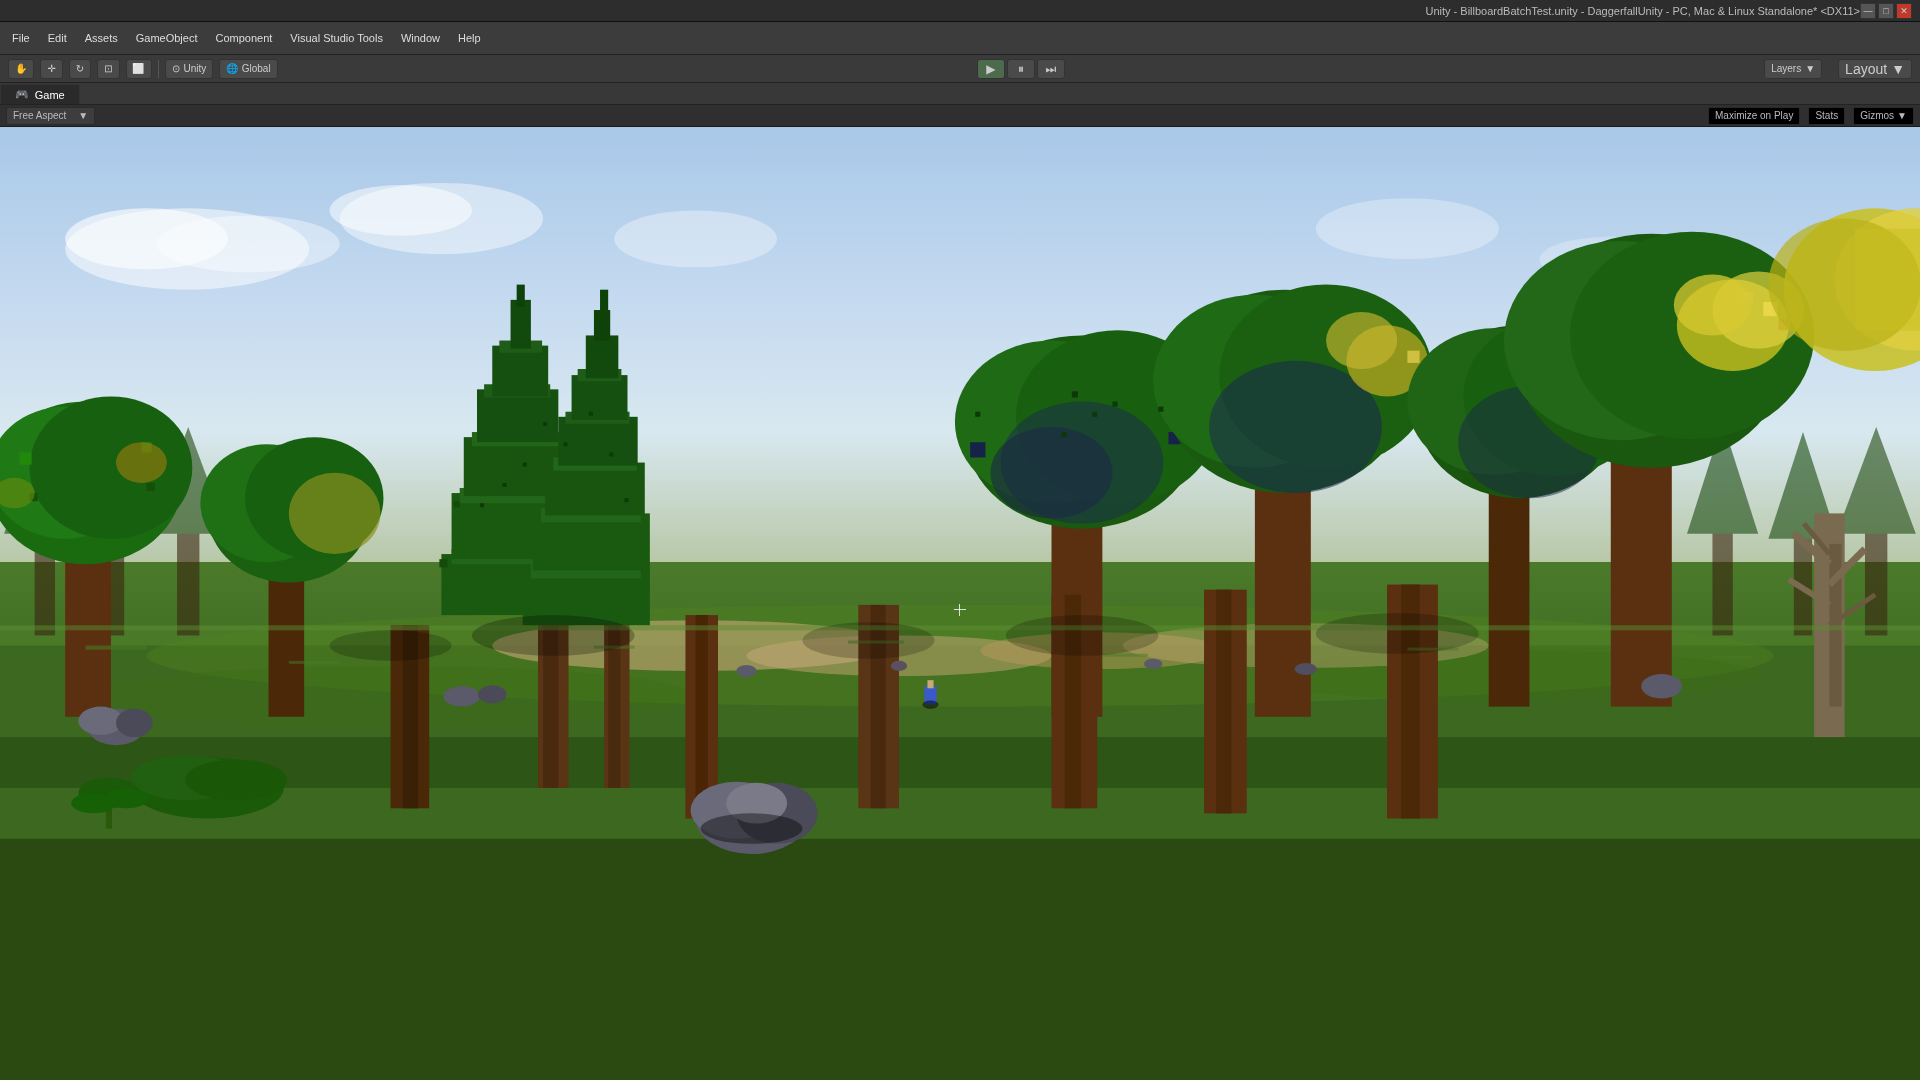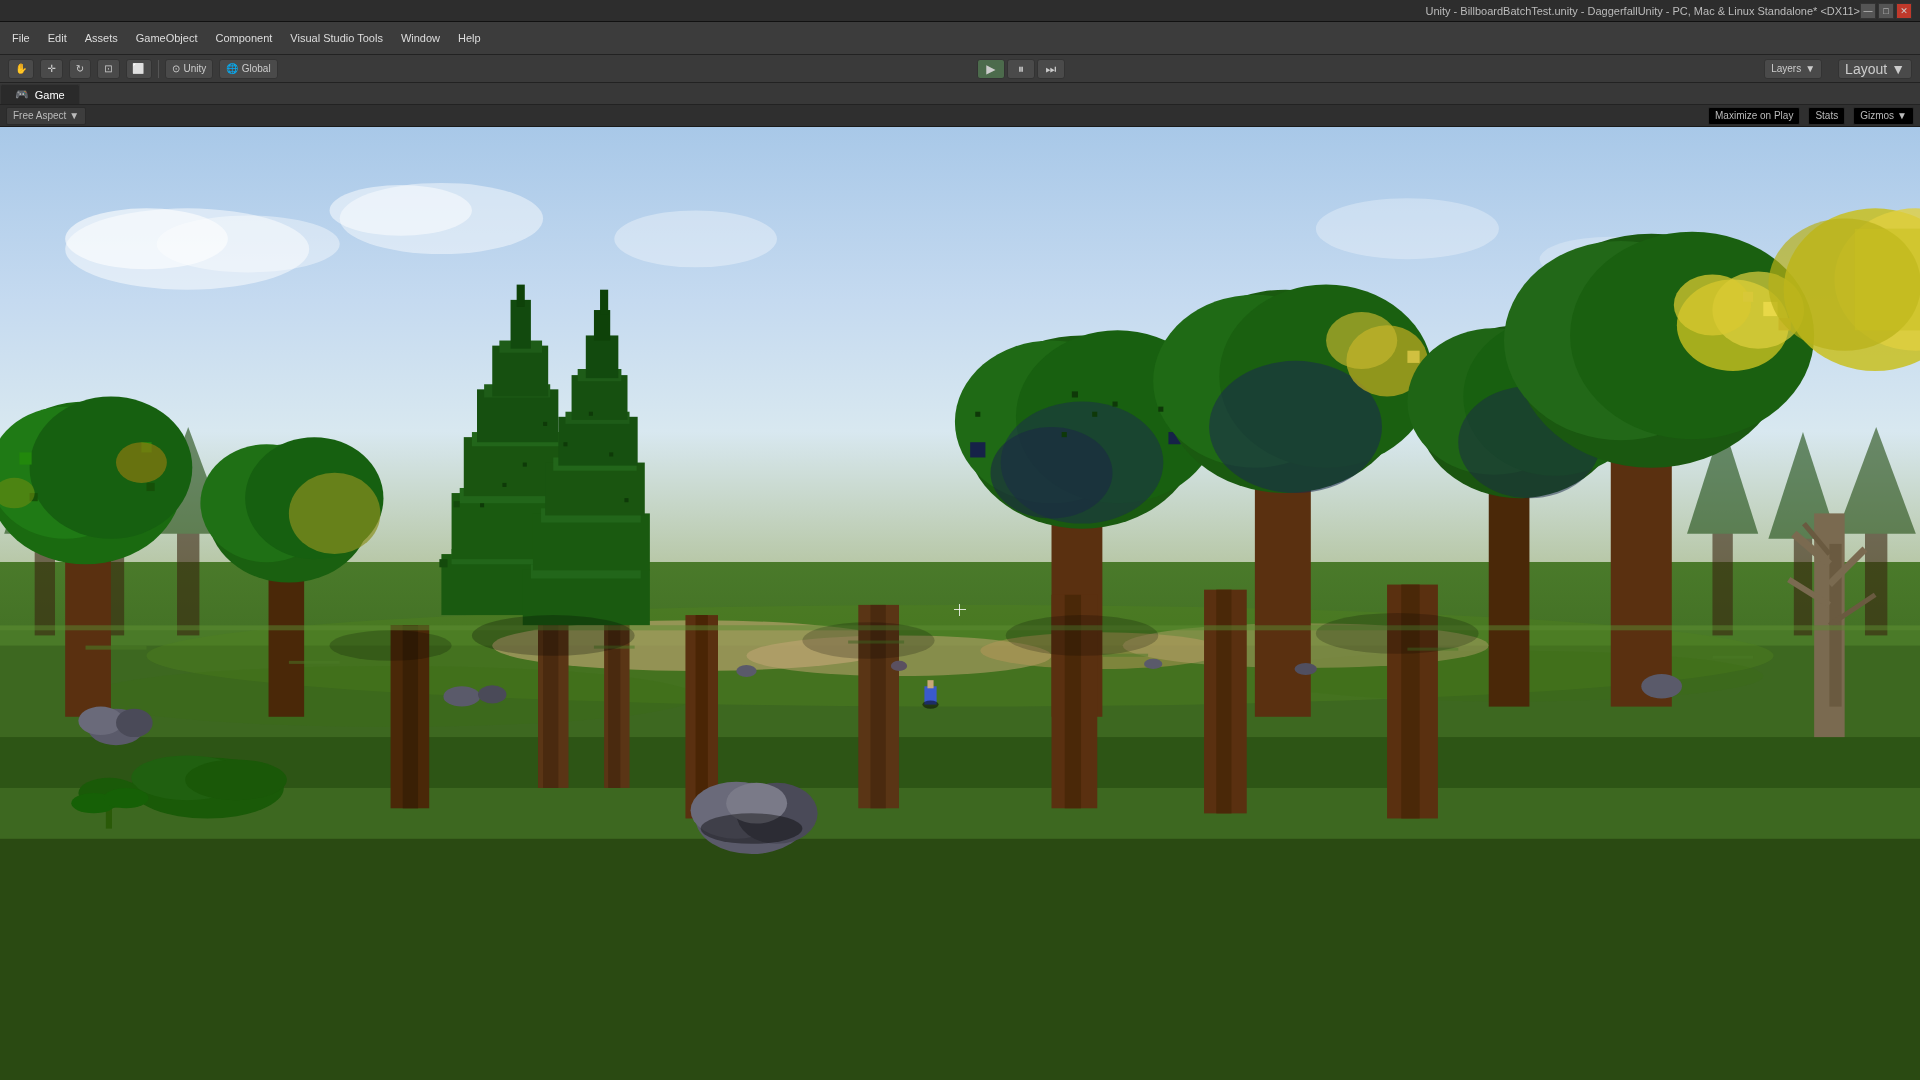--- a/index.html
+++ b/index.html
@@ -200,21 +200,21 @@
       height: 18px;
       padding: 0 6px;
       background: #3d3d3d;
       border: 1px solid #2a2a2a;
       border-radius: 2px;
       color: #bbb;
       font-size: 10px;
       cursor: pointer;
       display: flex;
       align-items: center;
-      gap: 3px;
+      gap: 12px;
     }
     #game-toolbar-right {
       margin-left: auto;
       display: flex;
       align-items: center;
       gap: 8px;
     }
     .game-toolbar-btn {
       height: 18px;
       padding: 0 6px;

